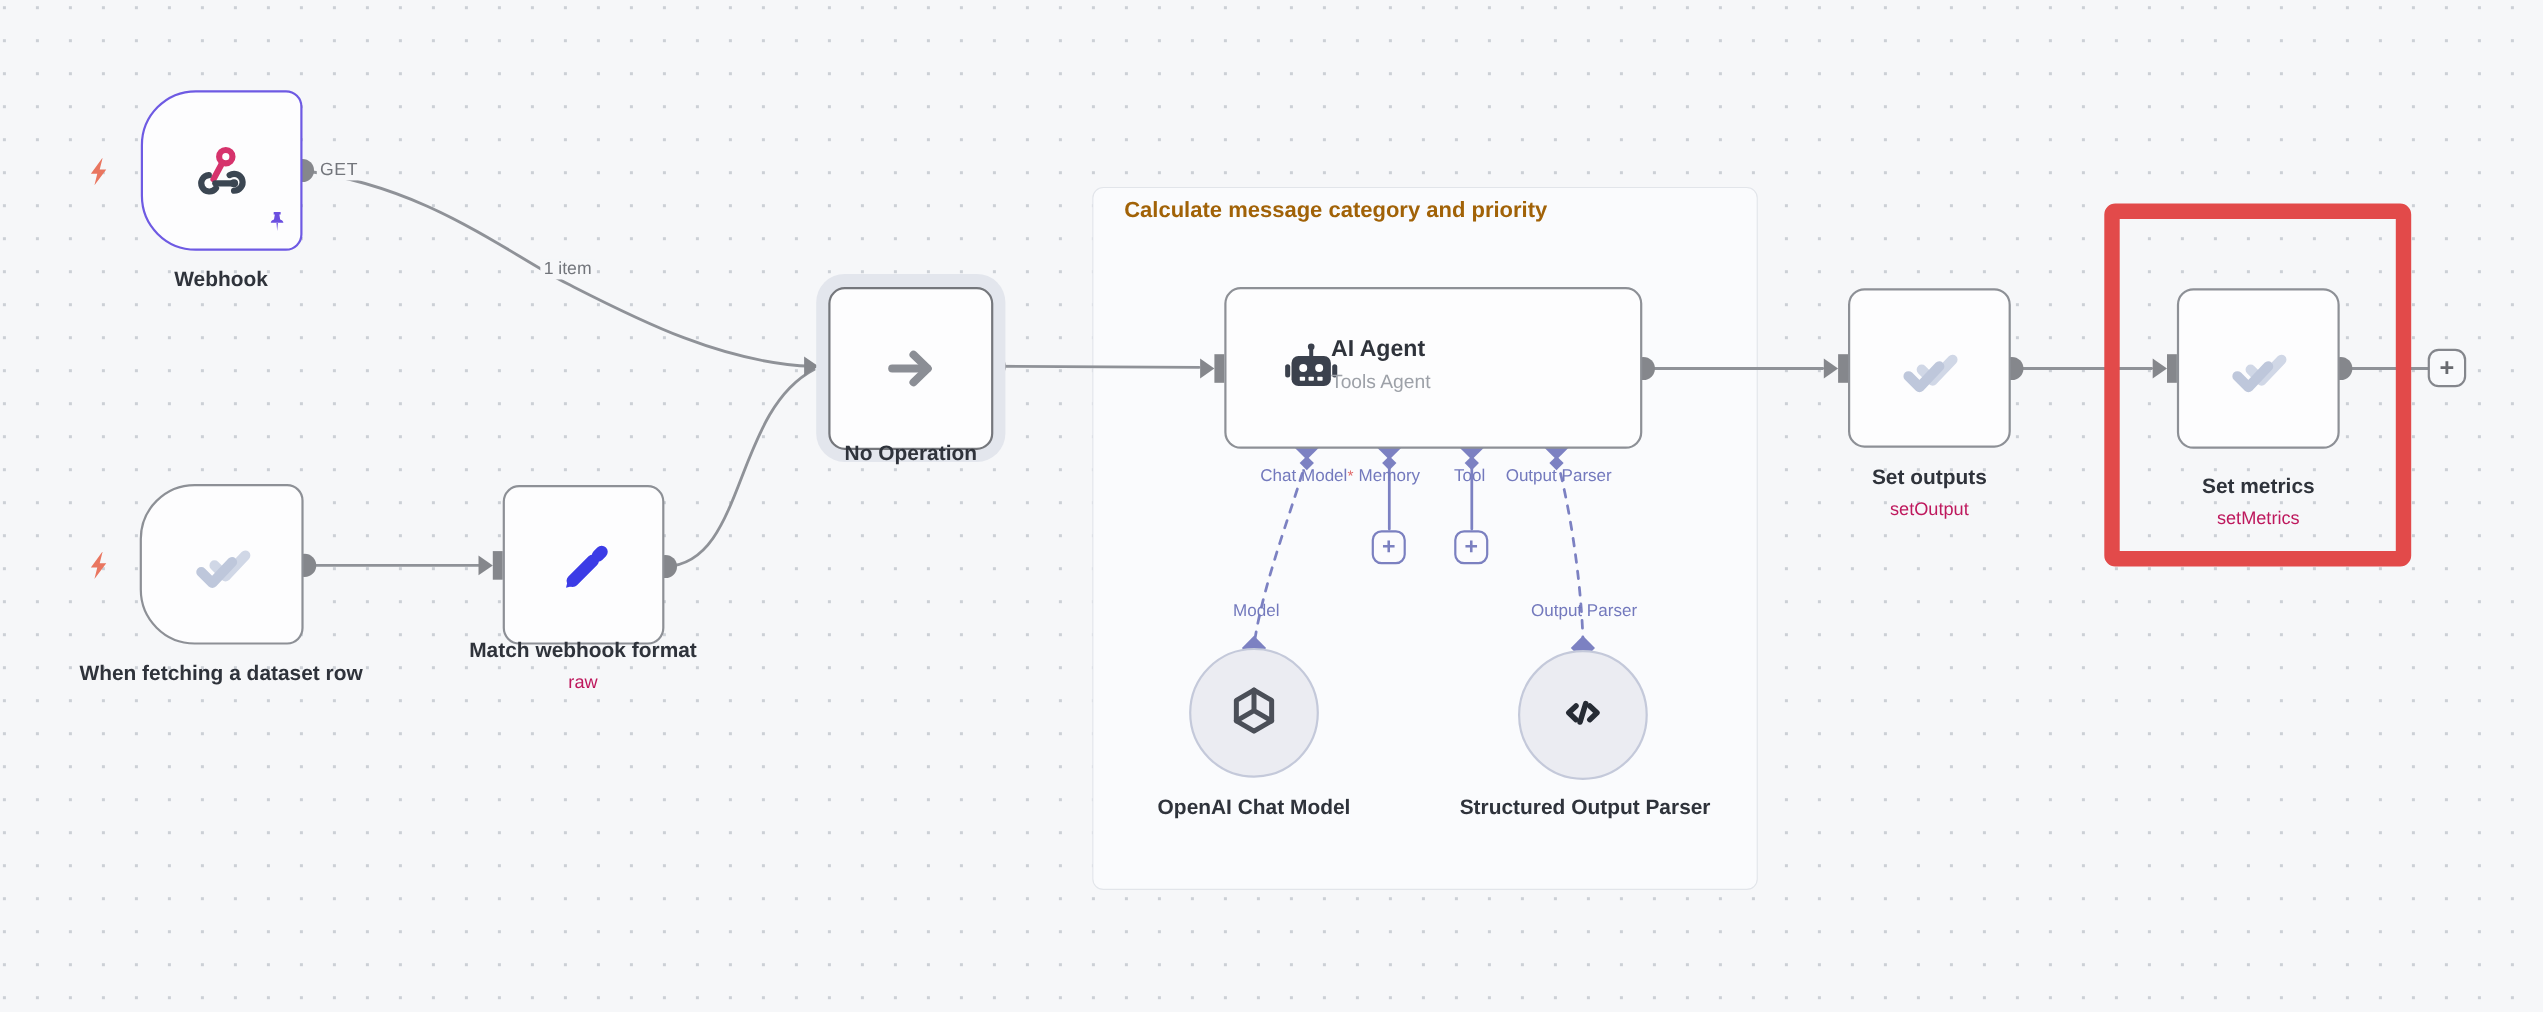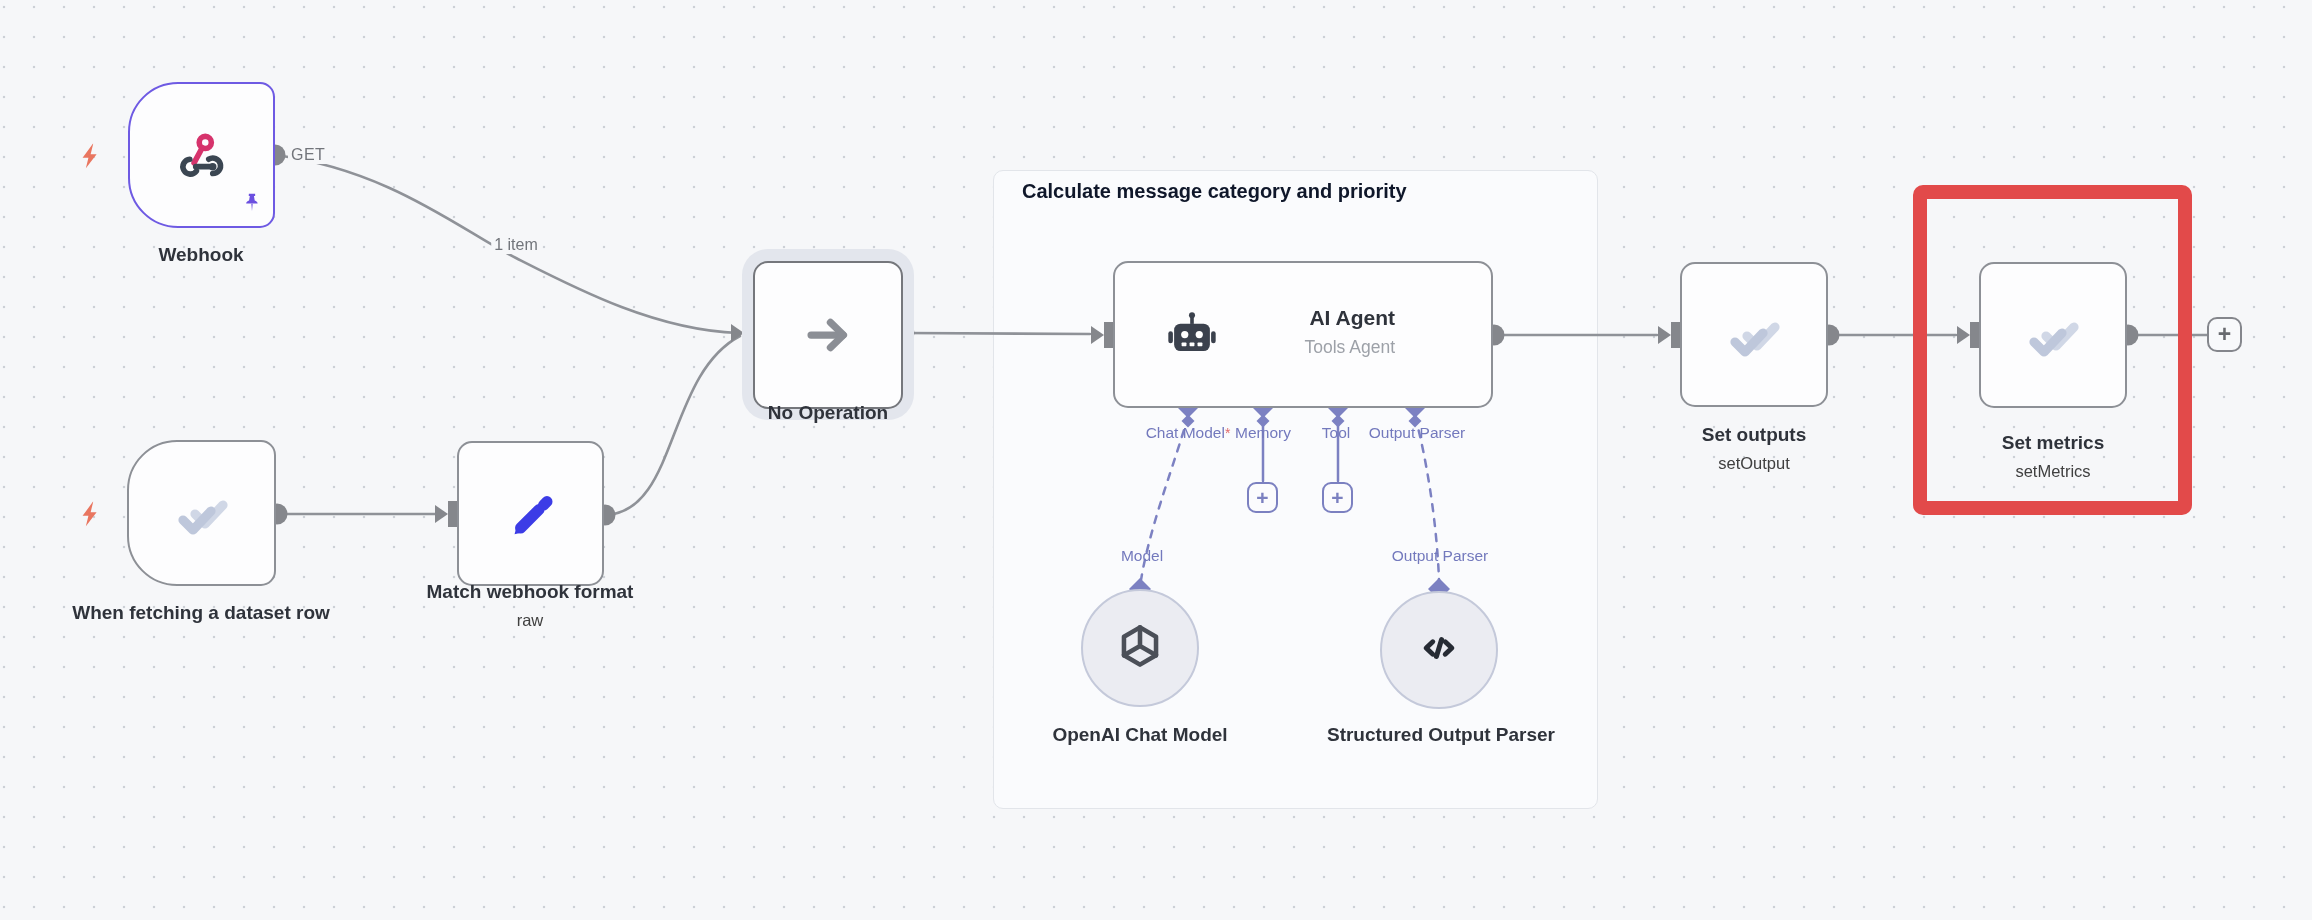--- a/index.html
+++ b/index.html
@@ -6,30 +6,30 @@
   body{
     width:2312px;height:920px;position:relative;overflow:hidden;
     font-family:"Liberation Sans","DejaVu Sans",sans-serif;
     background-color:#f6f7f9;
     background-image:radial-gradient(circle,#ccd0d6 1.4px,transparent 1.6px);
     background-size:30px 30px;background-position:19px 22px;
   }
   .abs{position:absolute;}
   
   .group-box{background:#fafbfd;border:1.5px solid #e2e5ea;border-radius:10px;}
-  .group-title{font-size:20px;font-weight:700;color:#0f172a;white-space:nowrap;}
+  .group-title{font-size:20px;font-weight:700;color:#a16207;white-space:nowrap;}
   
   .node{background:#fdfdfe;border:2.2px solid #8d9096;border-radius:15px;box-sizing:border-box;}
   .node.trigger{border-radius:50px 15px 15px 50px;}
   .node.selected{border-color:#6e5ae3;}
   .halo{background:#e3e6ed;border-radius:26px;}
   .node-icon{display:flex;align-items:center;justify-content:center;width:100%;height:100%;}
   .caption{text-align:center;}
   .caption .t{font-size:19px;font-weight:600;color:#2f333b;line-height:29px;}
-  .caption .s{font-size:16.5px;font-weight:400;color:#404040;line-height:24px;margin-top:2px;}
+  .caption .s{font-size:16.5px;font-weight:400;color:#be185d;line-height:24px;margin-top:2px;}
   .agent-title{font-size:21px;font-weight:600;color:#2f333b;}
   .agent-sub{font-size:17.5px;color:#9da1a8;margin-top:7px;}
   
   .edge-label{font-size:16px;color:#72757b;background:#f6f7f9;padding:0 3px;white-space:nowrap;}
   
   .port-label{font-size:15.5px;color:#7379bd;white-space:nowrap;transform:translateX(-50%);}
   .req{color:#e06a6a;font-size:14px;}
   
   .subnode{width:118px;height:118px;border-radius:50%;background:#ebecf2;border:2px solid #c4c9da;box-sizing:border-box;display:flex;align-items:center;justify-content:center;}
   
@@ -198,21 +198,21 @@
       </g>
       <circle cx="9" cy="11.4" r="1.5" fill="#fff"></circle>
       <circle cx="15" cy="11.4" r="1.5" fill="#fff"></circle>
       <g fill="#fff">
         <rect x="7.7" y="14.7" width="2" height="1.5" rx="0.3"></rect>
         <rect x="11" y="14.7" width="2" height="1.5" rx="0.3"></rect>
         <rect x="14.3" y="14.7" width="2" height="1.5" rx="0.3"></rect>
       </g>
     </svg>
   </div>
-  <div class="abs" style="left:95px;top:43px;width:185px;text-align:right;">
+  <div class="abs" style="left:95px;top:43px;width:185px;text-align:left;">
     <div class="agent-title">AI Agent</div>
     <div class="agent-sub">Tools Agent</div>
   </div>
 </div>
 
 <div class="abs port-label" style="left:1188px;top:424px;"><span>Chat Model</span><span class="req">*</span></div>
 <div class="abs port-label" style="left:1263px;top:424px;">Memory</div>
 <div class="abs port-label" style="left:1336px;top:424px;">Tool</div>
 <div class="abs port-label" style="left:1417px;top:424px;">Output Parser</div>
 

